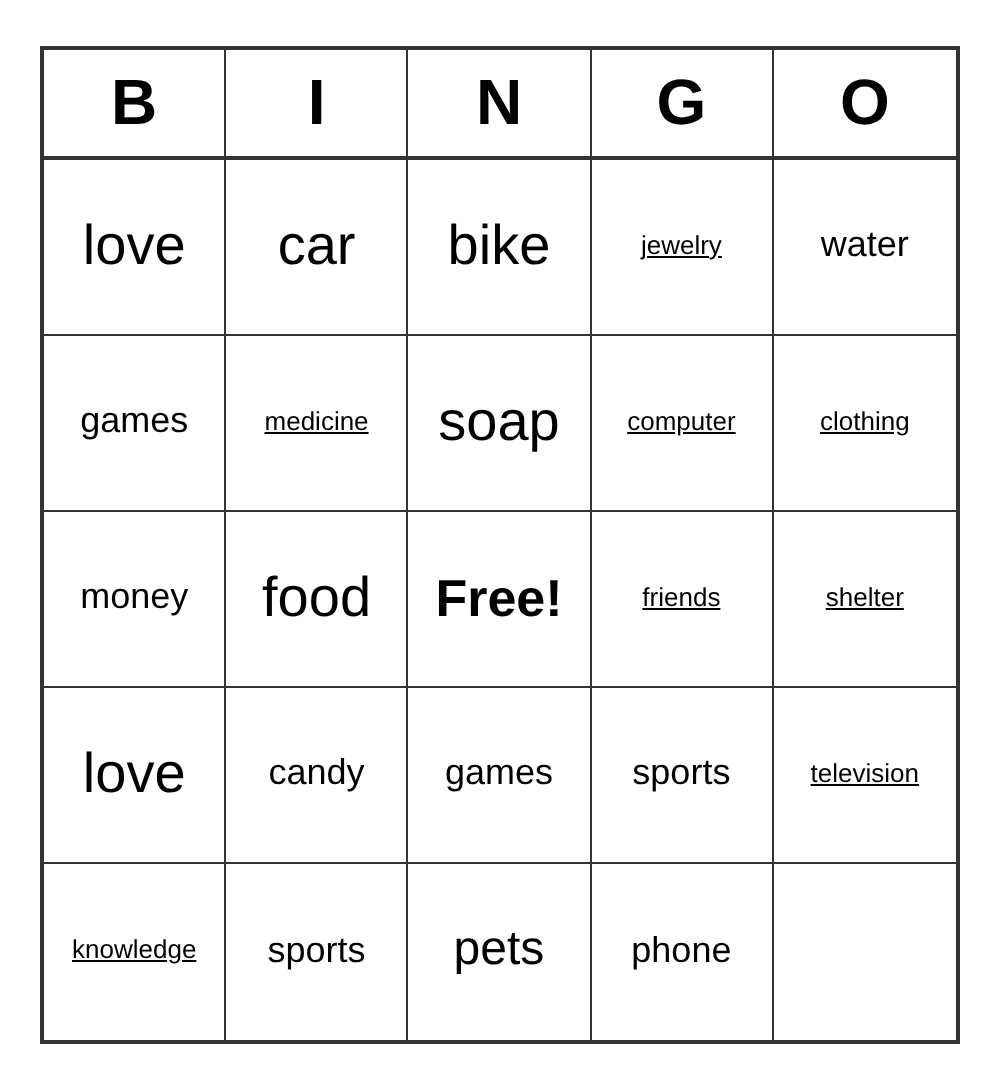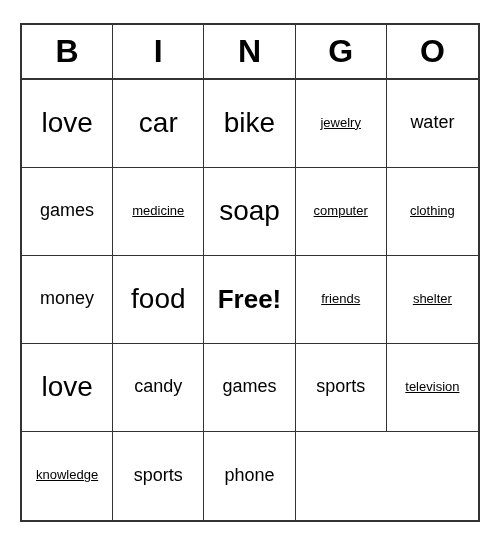--- a/index.html
+++ b/index.html
@@ -149,16 +149,19 @@
       <div class="bingo-cell">
         <span class="size-sm">television</span>
       </div>
       <div class="bingo-cell">
         <span class="size-sm">knowledge</span>
       </div>
       <div class="bingo-cell">
         <span class="size-md">sports</span>
       </div>
       <div class="bingo-cell">
+        <span class="size-lg">pets</span>
+      </div>
+      <div class="bingo-cell">
         <span class="size-md">phone</span>
       </div>
     </div>
 </div>
 
 </body></html>

